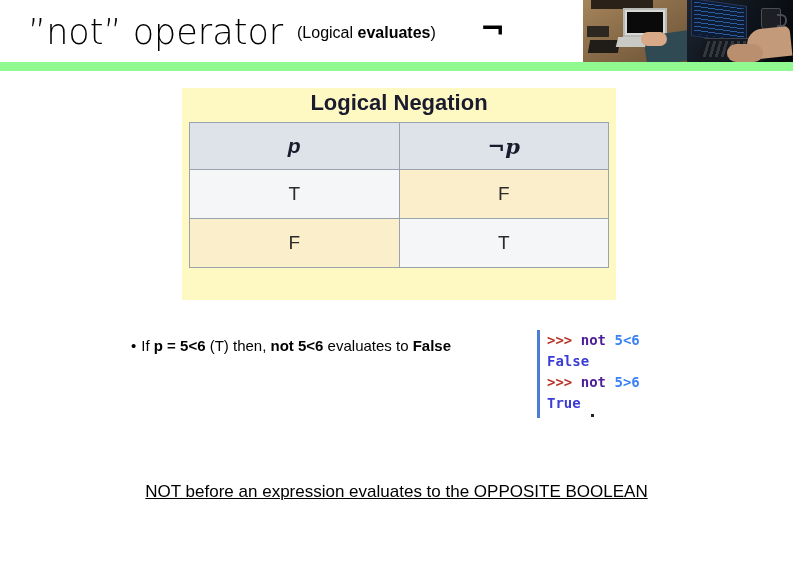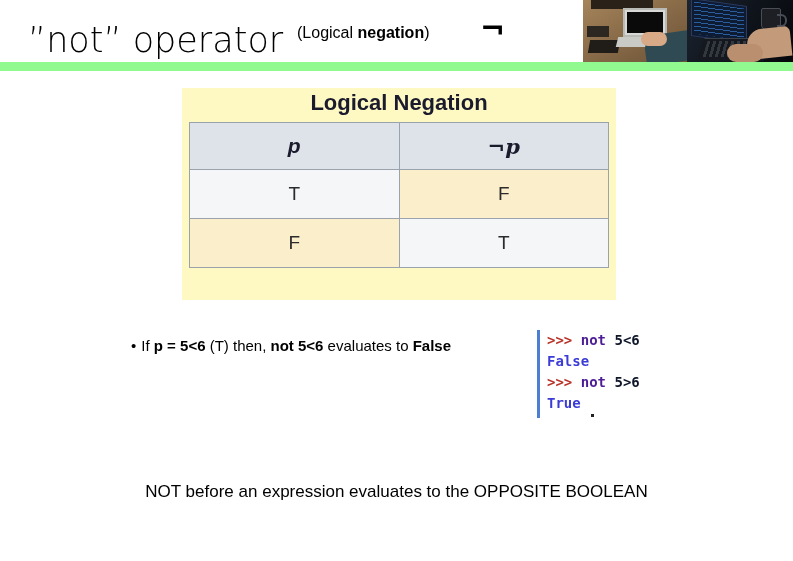--- a/index.html
+++ b/index.html
@@ -22,21 +22,21 @@
   #header {
     position: absolute;
     left: 0; top: 0;
     width: 793px;
     height: 62px;
     background: #ffffff;
   }
   #title-main {
     position: absolute;
     left: 28px;
-    top: 20px;
+    top: 12px;
     font-family: "DejaVu Sans", sans-serif;
     font-weight: 300;
     font-size: 35px;
     color: #000000;
     letter-spacing: 0px;
     white-space: nowrap;
   }
   #title-sub {
     position: absolute;
     left: 297px;
@@ -248,51 +248,52 @@
     border-left: 3px solid #4a7fd4;
     padding-left: 7px;
     box-sizing: border-box;
     font-family: "DejaVu Sans Mono", monospace;
     font-size: 14px;
     line-height: 21px;
     font-weight: bold;
   }
   .c-prompt { color: #b83227; }
   .c-kw     { color: #4c1d95; margin-top: 34px; }
-  .c-expr   { color: #0f172a; }
+  .c-expr   { color: #3b82f6; }
   .c-out    { color: #3b3bd6; }
   #console-artifact {
     position: absolute;
     left: 591px;
     top: 414px;
     width: 3px; height: 3px;
     background: #222;
   }
 
   
   #footer-text {
     position: absolute;
     left: 0; top: 482px;
     width: 793px;
     text-align: center;
     font-family: "Liberation Sans", sans-serif;
     font-size: 17px;
     color: #000000;
+    text-decoration: underline;
   }
 </style>
 </head>
 <body>
 
 <div id="slide">
 
   <div id="header">
 
     <div id="title-main">”not” operator</div>
 
-    <div id="title-sub"><span>(Logical </span><b>negation</b><span>)</span></div>
+    <div id="title-sub"><span>(Logical </span><b>evaluates</b><span>)</span></div>
 
     <div id="neg-symbol">¬</div>
 
     <div id="photo-strip">
 
       <div class="photo" id="photo-left">
         <div class="desk"></div>
         <div class="shelf"></div>
         <div class="mousepad"></div>
         <div class="kbd"></div>

